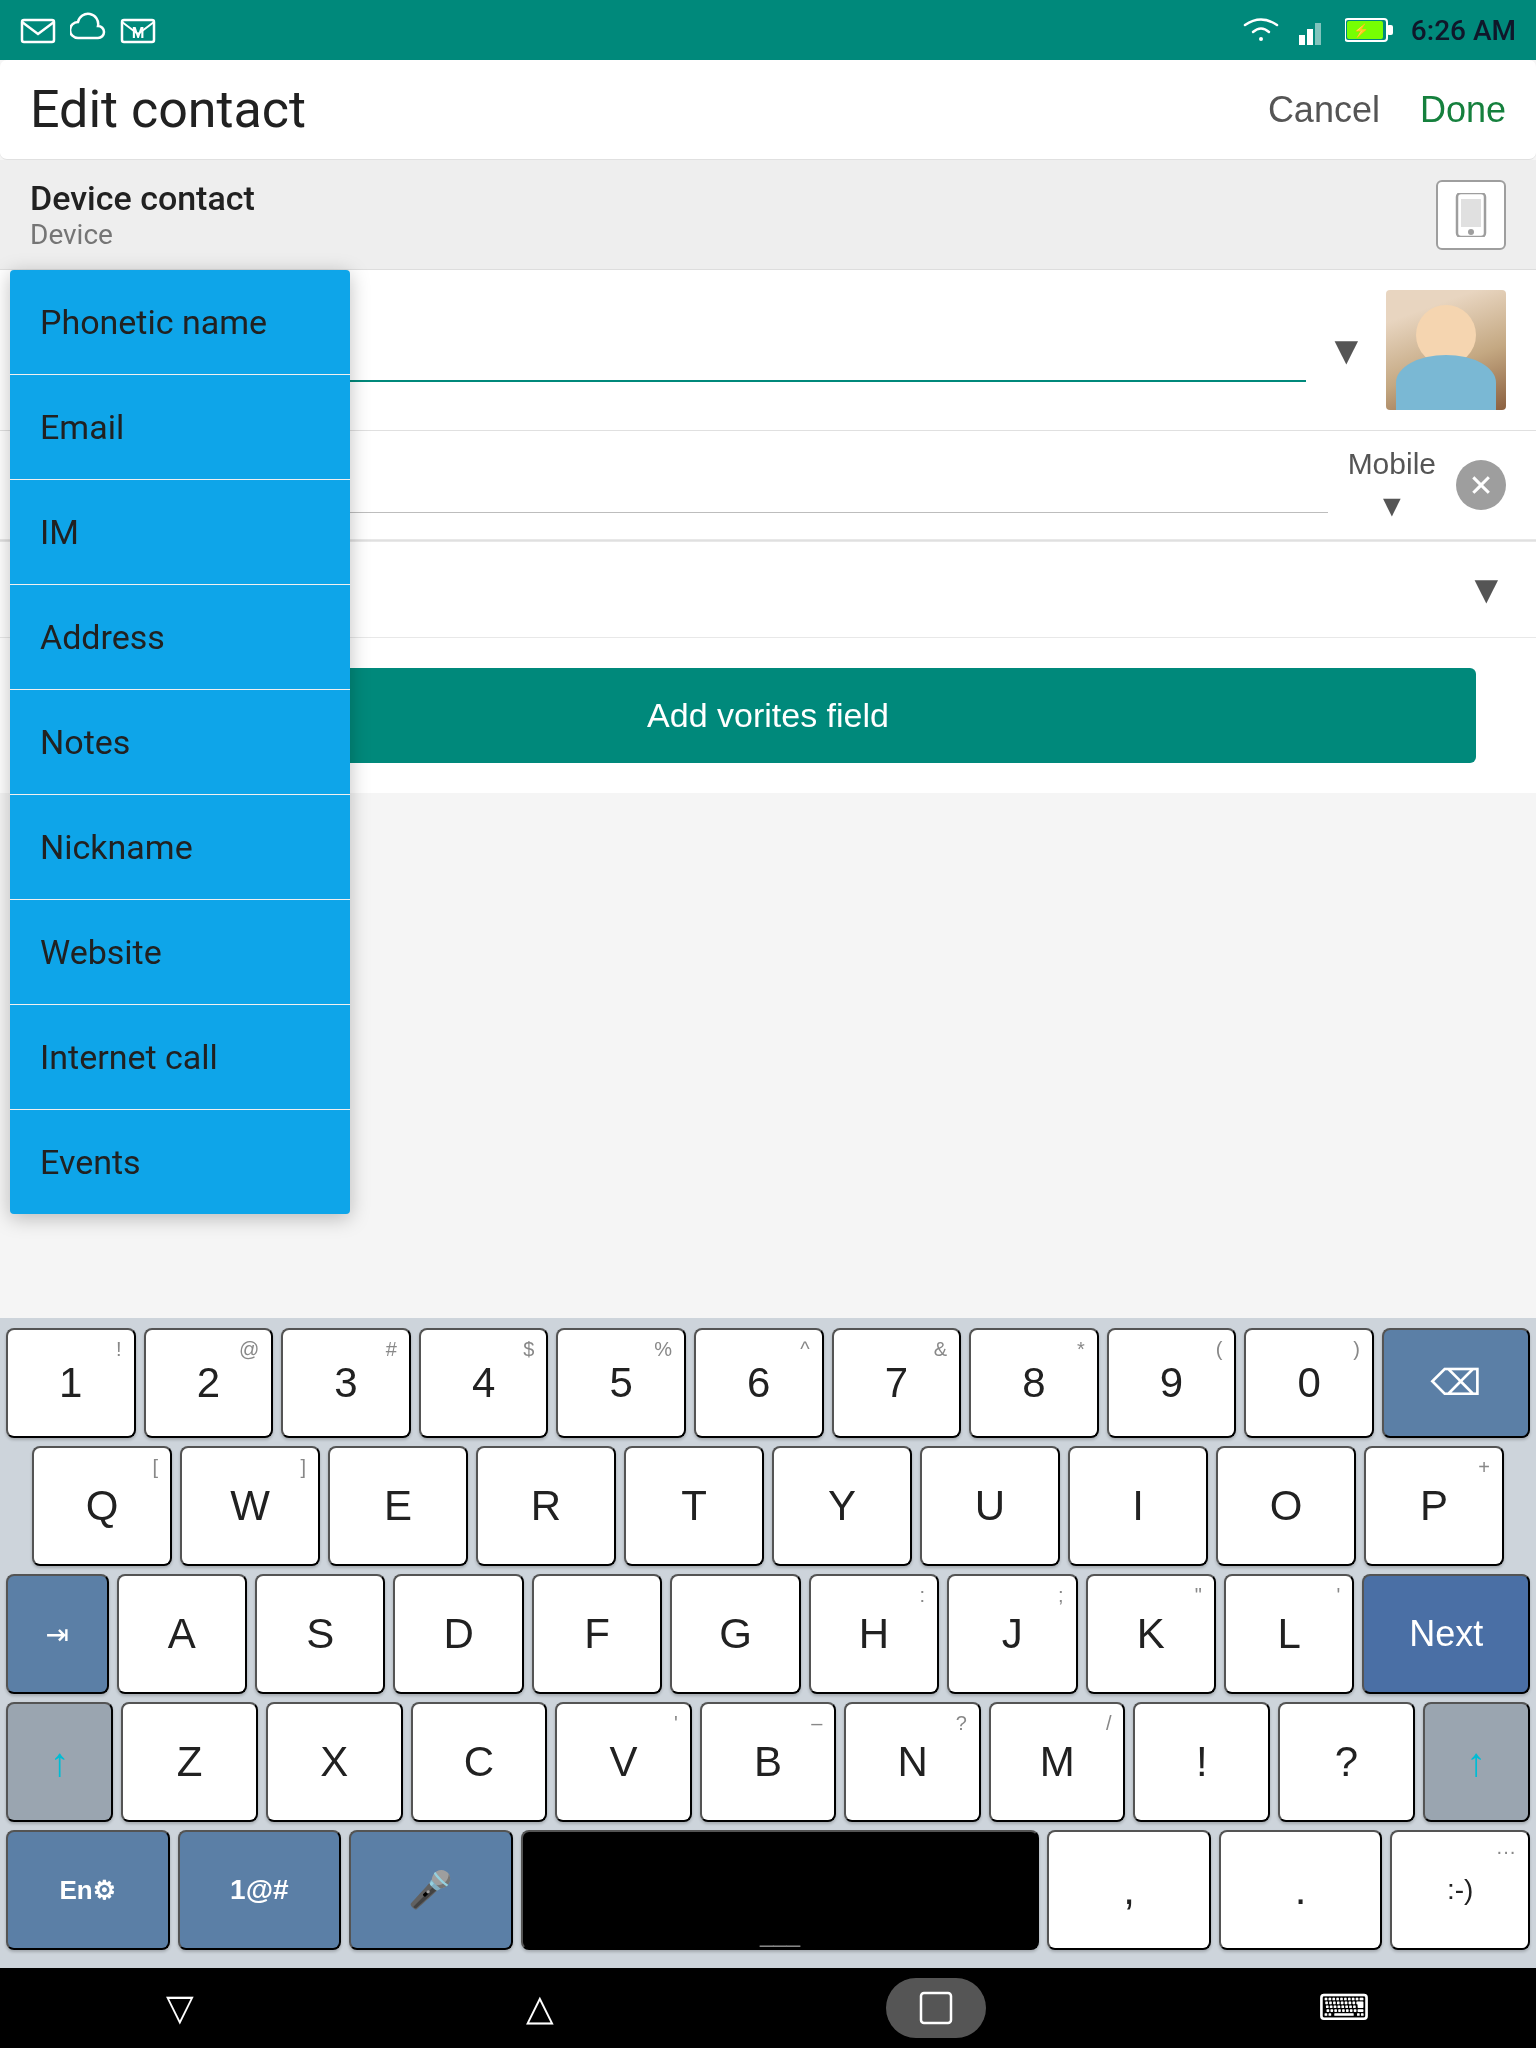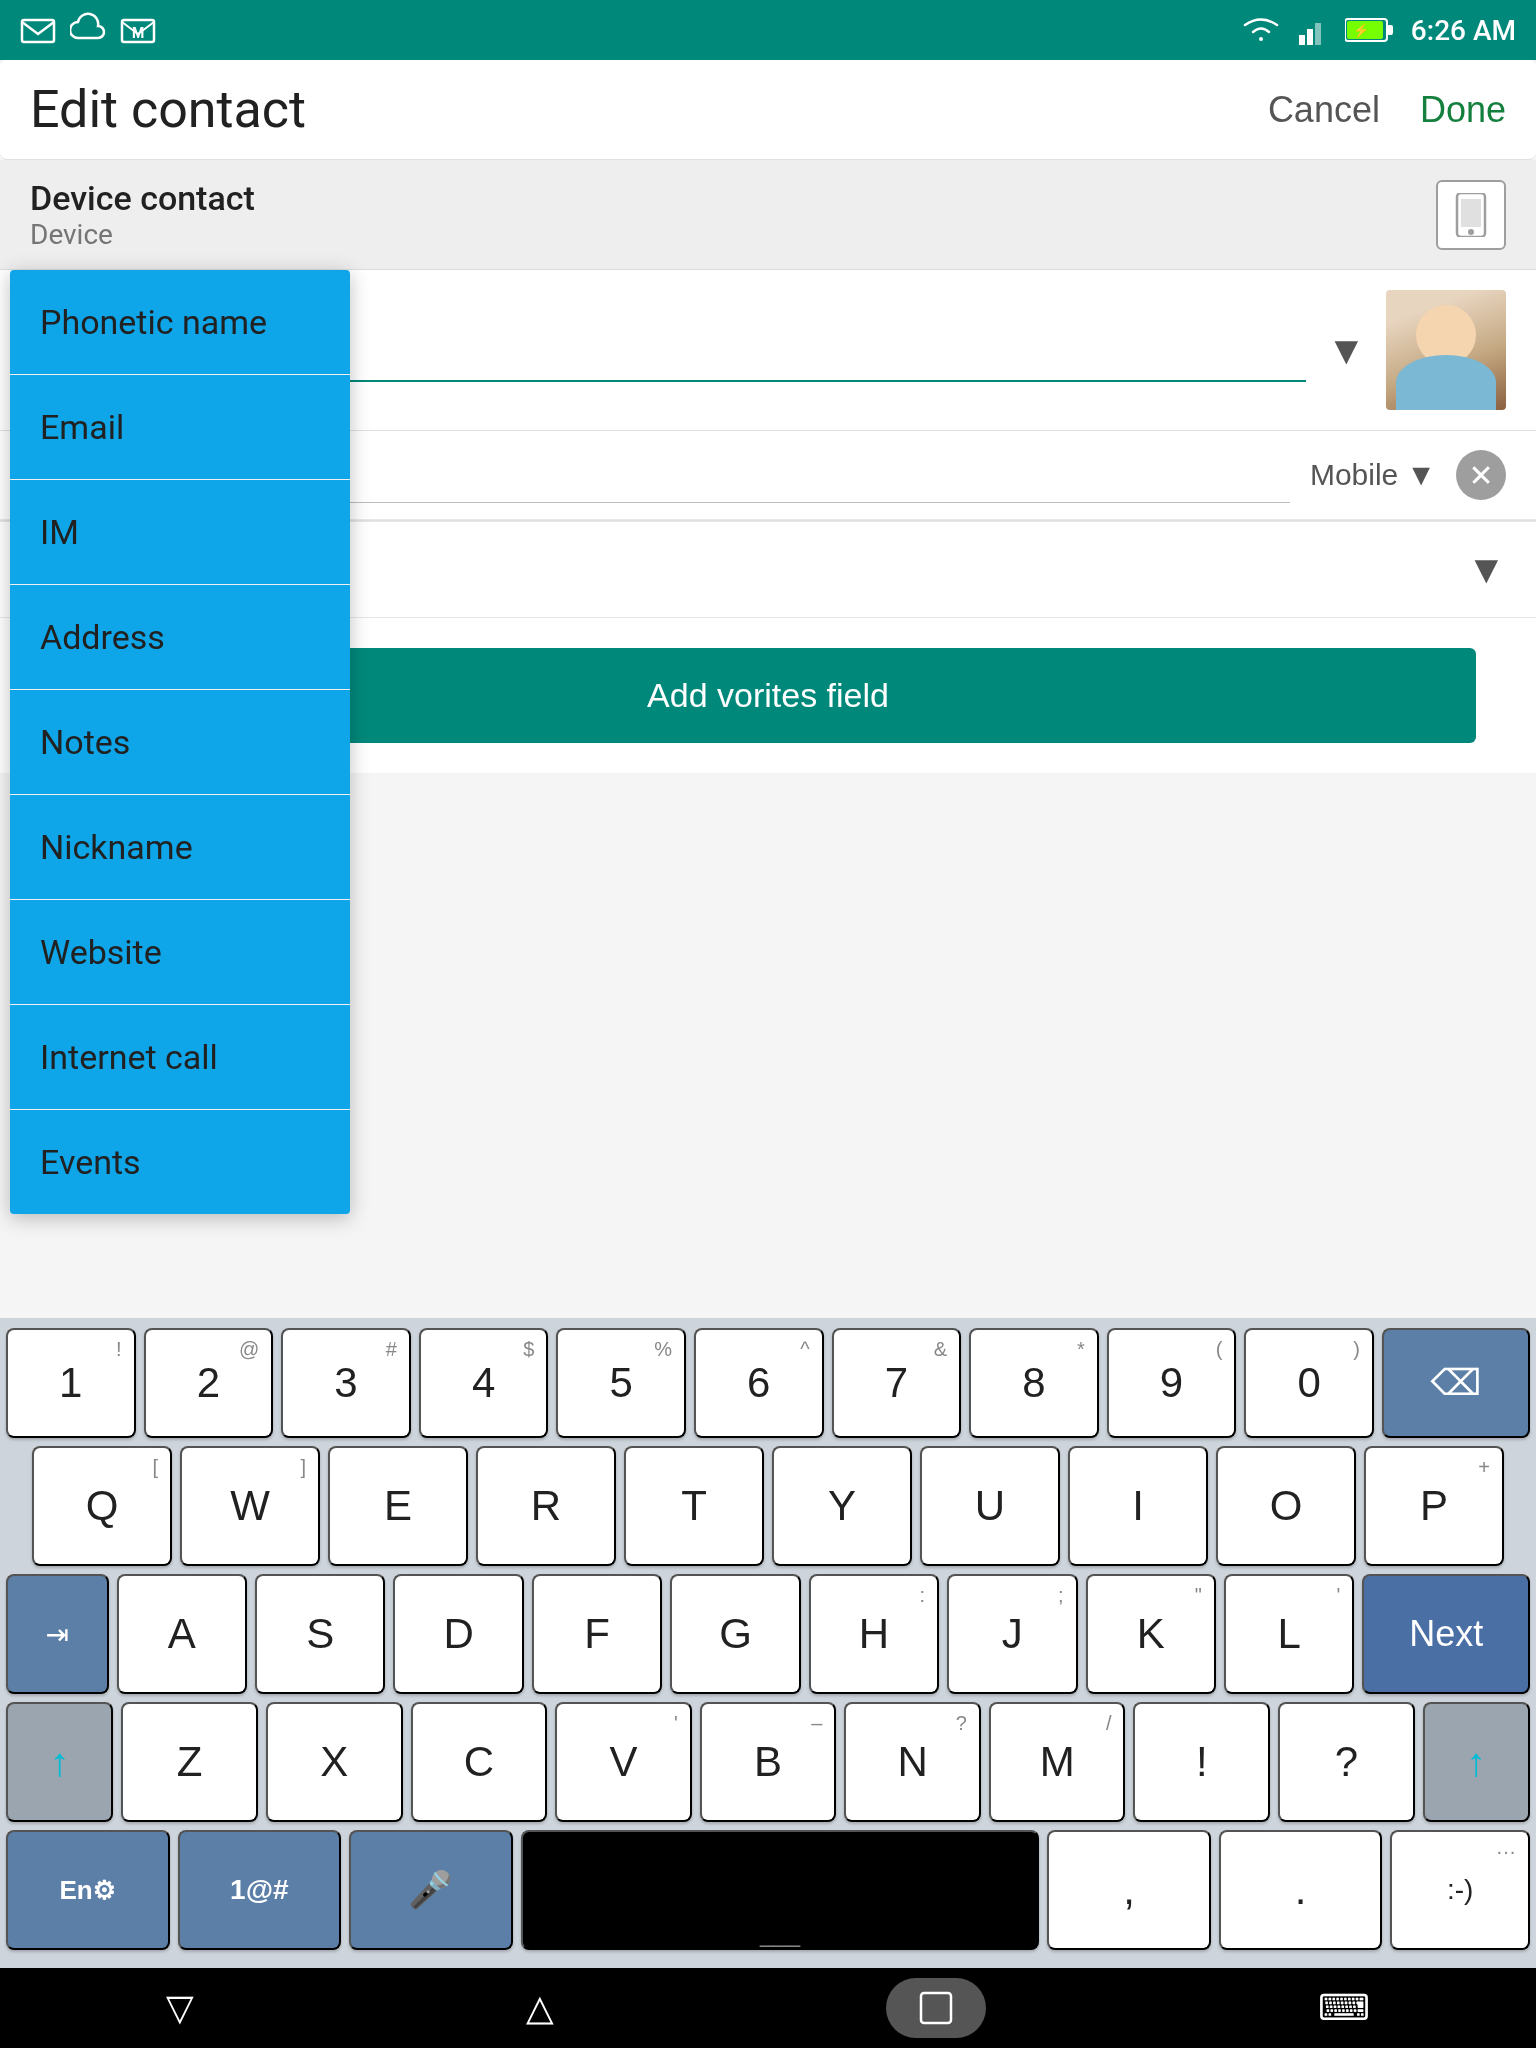--- a/index.html
+++ b/index.html
@@ -80,21 +80,21 @@
     .phone-row {
       display: flex;
       align-items: center;
       padding: 16px 30px;
       gap: 20px;
       border-bottom: 1px solid #e8e8e8;
     }
     .phone-input { flex: 1; font-size: 34px; border: none; border-bottom: 1px solid #bdbdbd; padding: 8px 0; outline: none; }
     .phone-type-btn {
       display: flex; align-items: center; gap: 8px;
-      font-size: 30px; color: #555; background: none; border: none; cursor: pointer;
+      font-size: 30px; color: #555; background: none; border: none; cursor: pointer; flex-direction: column;
     }
     .circle-x-btn {
       width: 50px; height: 50px;
       background: #9e9e9e;
       border-radius: 50%;
       display: flex; align-items: center; justify-content: center;
       color: white; font-size: 30px; cursor: pointer;
       border: none;
     }
 
@@ -274,21 +274,21 @@
       <rect x="0" y="20" width="6" height="10" fill="white"></rect>
       <rect x="8" y="14" width="6" height="16" fill="white"></rect>
       <rect x="16" y="8" width="6" height="22" fill="white" opacity="0.5"></rect>
     </svg>
     <svg width="50" height="30" viewBox="0 0 50 30">
       <rect x="0" y="4" width="42" height="22" rx="3" fill="none" stroke="white" stroke-width="2"></rect>
       <rect x="42" y="10" width="6" height="10" rx="2" fill="white"></rect>
       <rect x="2" y="6" width="36" height="18" rx="2" fill="#76FF03"></rect>
       <text x="8" y="20" font-size="13" fill="white" font-weight="bold">⚡</text>
     </svg>
-    <span style="color:#ffffff; font-size:28px; font-weight:500;">6:26 AM</span>
+    <span style="color:#0f172a; font-size:28px; font-weight:500;">6:26 AM</span>
   </div>
 </div>
 
 <div class="app-bar">
   <span class="app-bar-title">Edit contact</span>
   <div class="app-bar-actions">
     <button class="app-bar-btn">Cancel</button>
     <button class="app-bar-btn" style="color:#15803d; font-weight:500;">Done</button>
   </div>
 </div>

